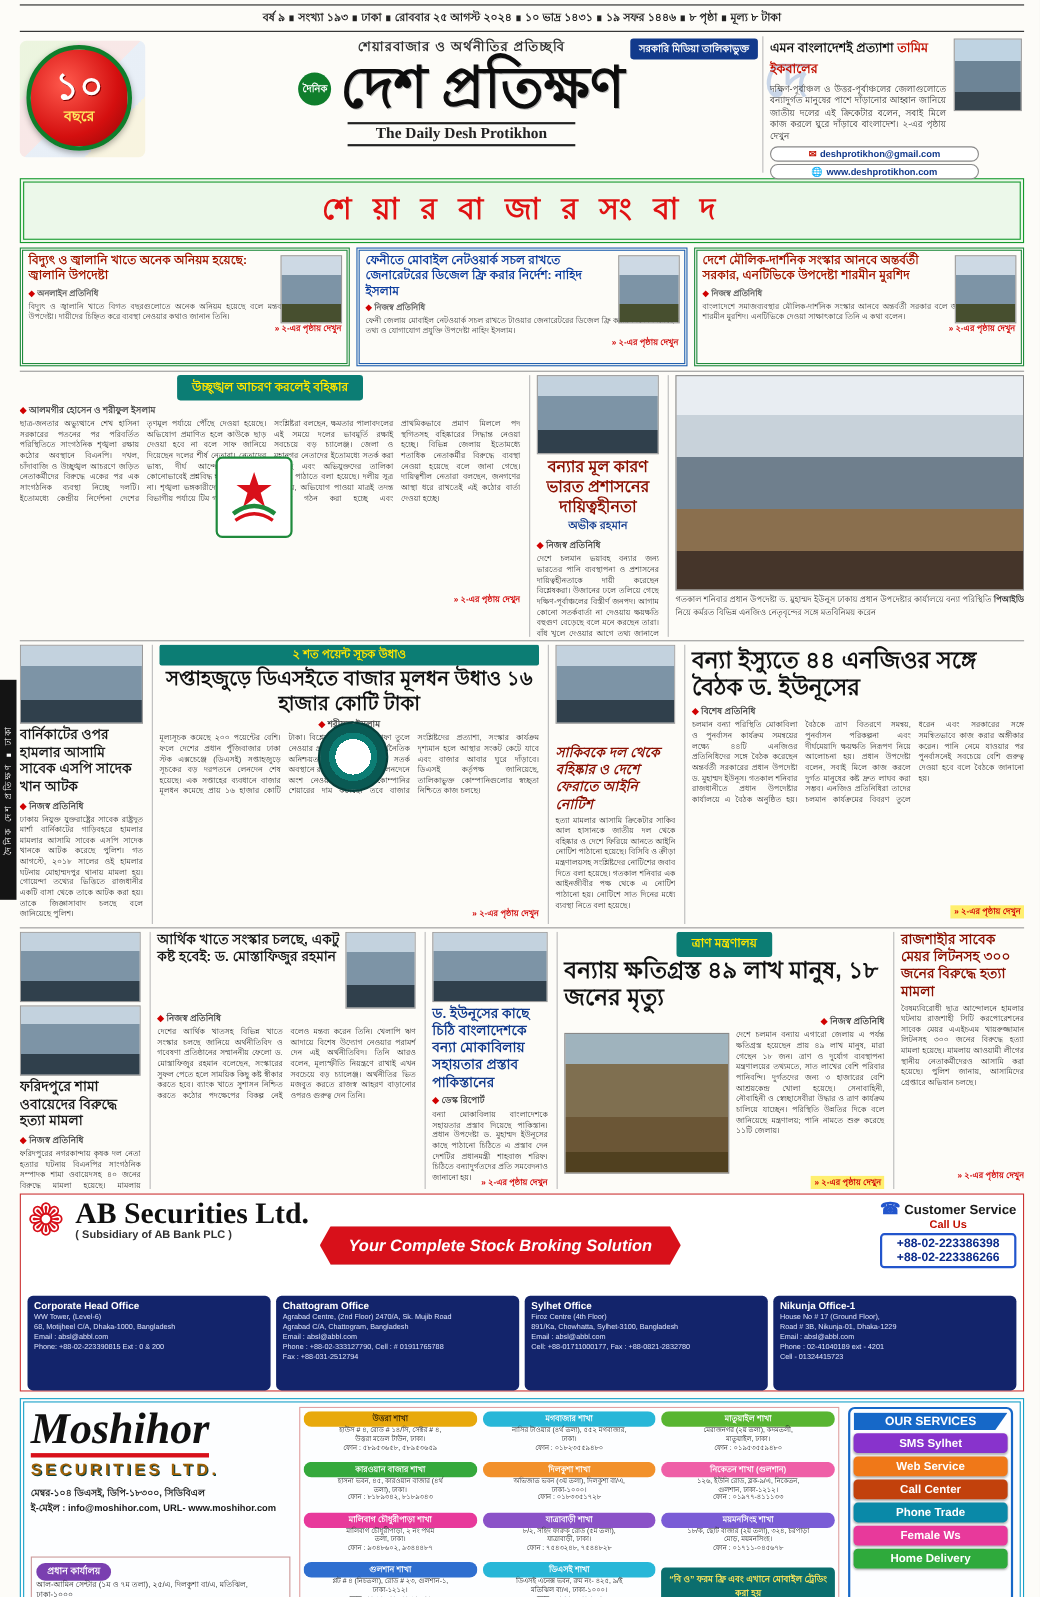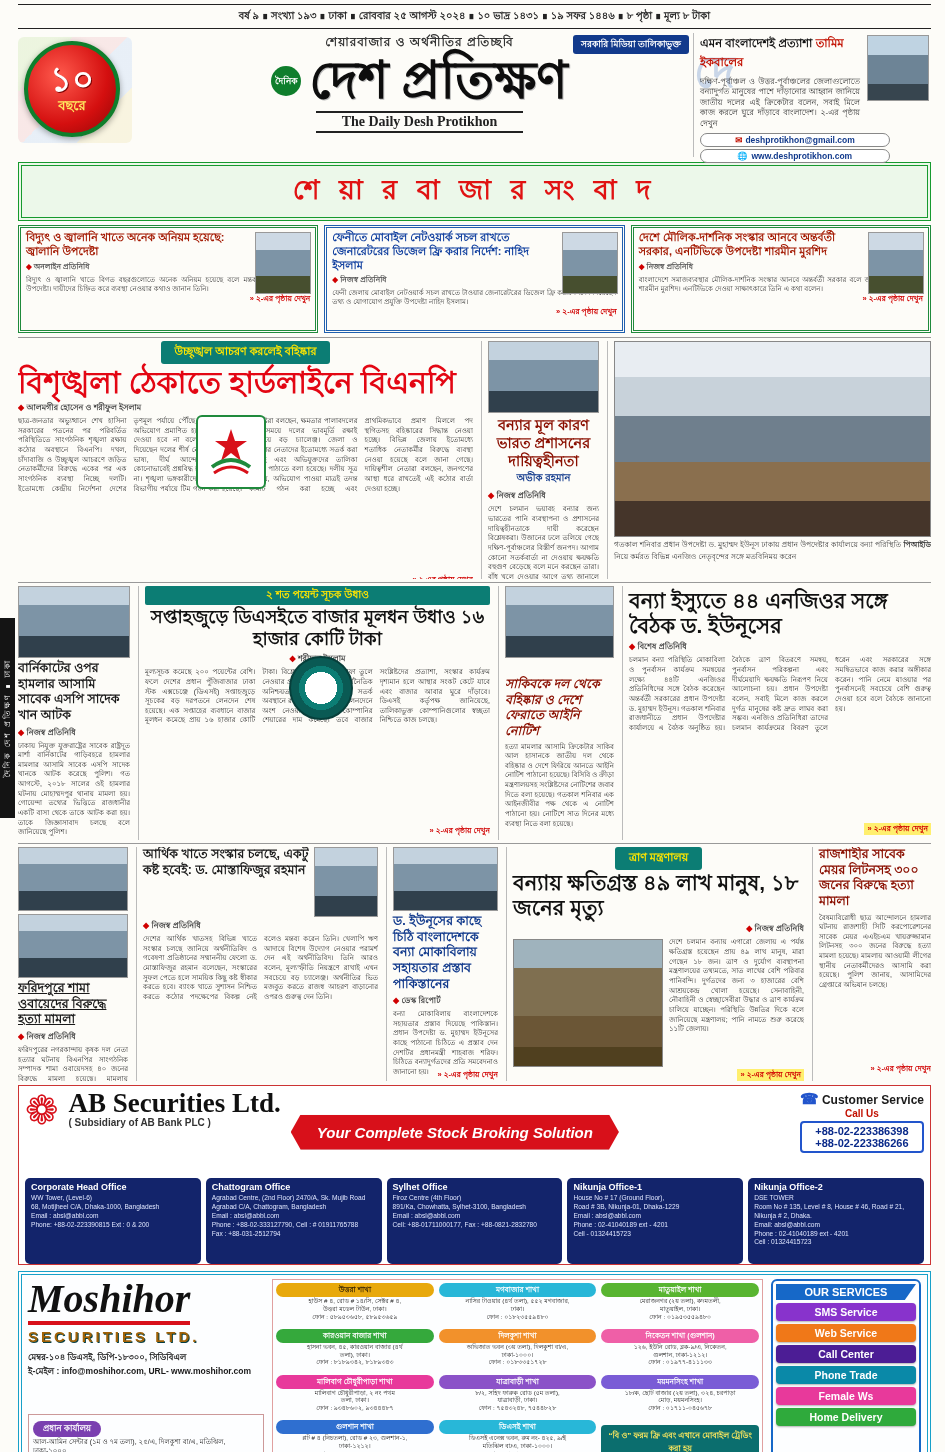--- a/index.html
+++ b/index.html
@@ -130,21 +130,21 @@
   .branch { overflow:hidden; }
   .branch .bn { display:block; color:#fff; font-size:7.3px; font-weight:bold; text-align:center; border-radius:8px; padding:1px 2px; }
   .branch .ba { font-size:6.2px; line-height:1.25; text-align:center; white-space:pre-line; color:#222; }
   .bn.y { background:#e8a90c; color:#3a2600; } .bn.g { background:#35a93c; } .bn.p { background:#e8399b; }
   .bn.b { background:#2f6fd0; } .bn.c { background:#28b7d8; } .bn.o { background:#f2912b; }
   .bn.v { background:#8b52c8; } .bn.gr { background:#58b531; } .bn.pk { background:#ef5fa7; } .bn.vi { background:#7a5cd6; }
   .mo-note { background:#0b6e6e; color:#ffe95e; font-size:8px; font-weight:bold; text-align:center; border-radius:4px; padding:4px 4px; align-self:center; }
   .mo-serv { flex:0 0 150px; border:2px solid #1668c8; border-radius:6px; padding:3px; display:flex; flex-direction:column; gap:3px; }
   .mo-serv .hd { background:#1668c8; color:#fff; font-size:11px; font-weight:bold; text-align:center; padding:2px 0; clip-path:polygon(0 0,100% 0,92% 100%,0 100%); }
   .sbtn { color:#fff; font-size:10.5px; font-weight:bold; text-align:center; border-radius:4px; padding:3px 0; box-shadow:0 1px 2px rgba(0,0,0,.3); }
-  .s1{background:#8833cc}.s2{background:#f07818}.s3{background:#4c1d95}.s4{background:#0a89a8}.s5{background:#e8399b}.s6{background:#2faa3c}
+  .s1{background:#8833cc}.s2{background:#f07818}.s3{background:#c2410c}.s4{background:#0a89a8}.s5{background:#e8399b}.s6{background:#2faa3c}
 
   
   .side-strip { position:absolute; left:0; top:618px; width:15px; height:200px; background:#141414; color:#fff; display:flex; align-items:center; justify-content:center; }
   .side-strip span { writing-mode:vertical-rl; transform:rotate(180deg); font-size:8px; letter-spacing:2px; }
 </style>
 </head>
 <body>
 
 <div class="page">
 
@@ -206,21 +206,20 @@
       <div class="b-body">বাংলাদেশে সমাজব্যবস্থার মৌলিক-দার্শনিক সংস্কার আনবে অন্তর্বর্তী সরকার বলে জানিয়েছেন উপদেষ্টা শারমীন মুরশিদ। এনটিভিকে দেওয়া সাক্ষাৎকারে তিনি এ কথা বলেন।</div>
       <div class="more">» ২-এর পৃষ্ঠায় দেখুন</div>
     </div>
   </div>
 
   <div class="rule"></div>
 
   <div class="mrow r1">
     <div class="col" style="flex:0 0 455px;">
       <div style="text-align:center;"><span class="kicker">উচ্ছৃঙ্খল আচরণ করলেই বহিষ্কার</span></div>
-      <div class="h-bnp">বিশৃঙ্খলা ঠেকাতে হার্ডলাইনে বিএনপি</div>
       <div class="byline">আলমগীর হোসেন ও শরীফুল ইসলাম</div>
       <div class="bnp-logo">
         <svg width="54" height="58" viewBox="0 0 54 58">
           <path d="M27 6 L31 18 L43 18 L33 25 L37 38 L27 30 L17 38 L21 25 L11 18 L23 18 Z" fill="#d8101a"></path>
           <path d="M8 44 Q27 30 46 44" stroke="#1f8a3c" stroke-width="4" fill="none"></path>
           <path d="M10 50 Q27 38 44 50" stroke="#d8101a" stroke-width="3" fill="none"></path>
         </svg>
       </div>
       <div class="body-txt cols4" style="height:158px;">ছাত্র-জনতার অভ্যুত্থানে শেখ হাসিনা সরকারের পতনের পর পরিবর্তিত পরিস্থিতিতে সাংগঠনিক শৃঙ্খলা রক্ষায় কঠোর অবস্থানে বিএনপি। দখল, চাঁদাবাজি ও উচ্ছৃঙ্খল আচরণে জড়িত নেতাকর্মীদের বিরুদ্ধে একের পর এক সাংগঠনিক ব্যবস্থা নিচ্ছে দলটি। ইতোমধ্যে কেন্দ্রীয় নির্দেশনা দেশের তৃণমূল পর্যায়ে পৌঁছে দেওয়া হয়েছে। অভিযোগ প্রমাণিত হলে কাউকে ছাড় দেওয়া হবে না বলে সাফ জানিয়ে দিয়েছেন দলের শীর্ষ নেতারা। নেতাদের ভাষ্য, দীর্ঘ আন্দোলনের অর্জন কোনোভাবেই প্রশ্নবিদ্ধ হতে দেওয়া যাবে না। শৃঙ্খলা ভঙ্গকারীদের চিহ্নিত করতে বিভাগীয় পর্যায়ে টিম গঠন করা হয়েছে। সংশ্লিষ্টরা বলছেন, ক্ষমতার পালাবদলের এই সময়ে দলের ভাবমূর্তি রক্ষাই সবচেয়ে বড় চ্যালেঞ্জ। জেলা ও মহানগর নেতাদের ইতোমধ্যে সতর্ক করা হয়েছে এবং অভিযুক্তদের তালিকা কেন্দ্রে পাঠাতে বলা হয়েছে। দলীয় সূত্র জানায়, অভিযোগ পাওয়া মাত্রই তদন্ত কমিটি গঠন করা হচ্ছে এবং প্রাথমিকভাবে প্রমাণ মিললে পদ স্থগিতসহ বহিষ্কারের সিদ্ধান্ত নেওয়া হচ্ছে। বিভিন্ন জেলায় ইতোমধ্যে শতাধিক নেতাকর্মীর বিরুদ্ধে ব্যবস্থা নেওয়া হয়েছে বলে জানা গেছে। দায়িত্বশীল নেতারা বলছেন, জনগণের আস্থা ধরে রাখতেই এই কঠোর বার্তা দেওয়া হচ্ছে।</div>
       <div class="more">» ২-এর পৃষ্ঠায় দেখুন</div>
@@ -273,21 +272,21 @@
       <div class="more hl">» ২-এর পৃষ্ঠায় দেখুন</div>
     </div>
   </div>
 
   <div class="rule"></div>
 
   <div class="mrow r3">
     <div class="col" style="flex:0 0 110px;">
       <div class="portrait sm"></div>
       <div class="portrait sm" style="margin-top:3px;"></div>
-      <div class="h-sm" style="margin-top:3px;text-decoration:underline;">ফরিদপুরে শামা ওবায়েদের বিরুদ্ধে হত্যা মামলা</div>
+      <div class="h-sm" style="margin-top:3px;">ফরিদপুরে শামা ওবায়েদের বিরুদ্ধে হত্যা মামলা</div>
       <div class="byline">নিজস্ব প্রতিনিধি</div>
       <div class="body-txt" style="height:44px;">ফরিদপুরের নগরকান্দায় কৃষক দল নেতা হত্যার ঘটনায় বিএনপির সাংগঠনিক সম্পাদক শামা ওবায়েদসহ ৪০ জনের বিরুদ্ধে মামলা হয়েছে। মামলায় অজ্ঞাতনামা আরও শতাধিক ব্যক্তিকে আসামি করা হয়েছে। পুলিশ জানায়, ঘটনার তদন্ত চলছে এবং দোষীদের আইনের আওতায় আনা হবে।</div>
 
     </div>
     <div class="col vline" style="flex:0 0 242px; padding-left:6px;">
       <div style="display:flex; gap:5px;">
         <div class="h-sm" style="flex:1;">আর্থিক খাতে সংস্কার চলছে, একটু কষ্ট হবেই: ড. মোস্তাফিজুর রহমান</div>
         <div class="portrait" style="flex:0 0 64px; height:70px;"></div>
       </div>
       <div class="byline">নিজস্ব প্রতিনিধি</div>
@@ -353,29 +352,20 @@
 Email : absl@abbl.com
 Cell: +88-01711000177, Fax : +88-0821-2832780</div>
       </div>
       <div class="office">
         <h4>Nikunja Office-1</h4>
         <div class="addr">House No # 17 (Ground Floor),
 Road # 3B, Nikunja-01, Dhaka-1229
 Email : absl@abbl.com
 Phone : 02-41040189 ext - 4201
 Cell - 01324415723</div>
-      </div>
-      <div class="office">
-        <h4>Nikunja Office-2</h4>
-        <div class="addr">DSE TOWER
-Room No # 135, Level # 8, House # 46, Road # 21,
-Nikunja # 2, Dhaka.
-Email: absl@abbl.com
-Phone : 02-41040189 ext - 4201
-Cell : 01324415723</div>
       </div>
     </div>
   </div>
 
   <div class="mo">
     <div class="mo-left">
       <div><span class="mo-name">Moshihor</span></div>
       <div class="mo-sec">SECURITIES LTD.</div>
       <div class="mo-member">মেম্বর-১০৪ ডিএসই, ডিপি-১৮৩০০, সিডিবিএল</div>
       <div class="mo-email">ই-মেইল : info@moshihor.com, URL- www.moshihor.com</div>
@@ -449,21 +439,21 @@
       <div class="branch">
           <span class="bn c">ডিএসই শাখা</span>
           <div class="ba">ডিএসই এনেক্স ভবন, রুম নং- ৪২৫, ৯/ই
 মতিঝিল বা/এ, ঢাকা-১০০০।
 ফোন : ০১৭১৩৩৭৮২৩৪</div>
         </div>
       <div class="mo-note">“বি ও” ফরম ফ্রি এবং এখানে মোবাইল ট্রেডিং করা হয়</div>
     </div>
     <div class="mo-serv">
       <div class="hd">OUR SERVICES</div>
-      <div class="sbtn s1">SMS Service</div>
+      <div class="sbtn s1">SMS Sylhet</div>
       <div class="sbtn s2">Web Service</div>
       <div class="sbtn s3">Call Center</div>
       <div class="sbtn s4">Phone Trade</div>
       <div class="sbtn s5">Female Ws</div>
       <div class="sbtn s6">Home Delivery</div>
     </div>
   </div>
 
   <div class="side-strip">
     <span>দৈনিক দেশ প্রতিক্ষণ ∎ ঢাকা</span>

